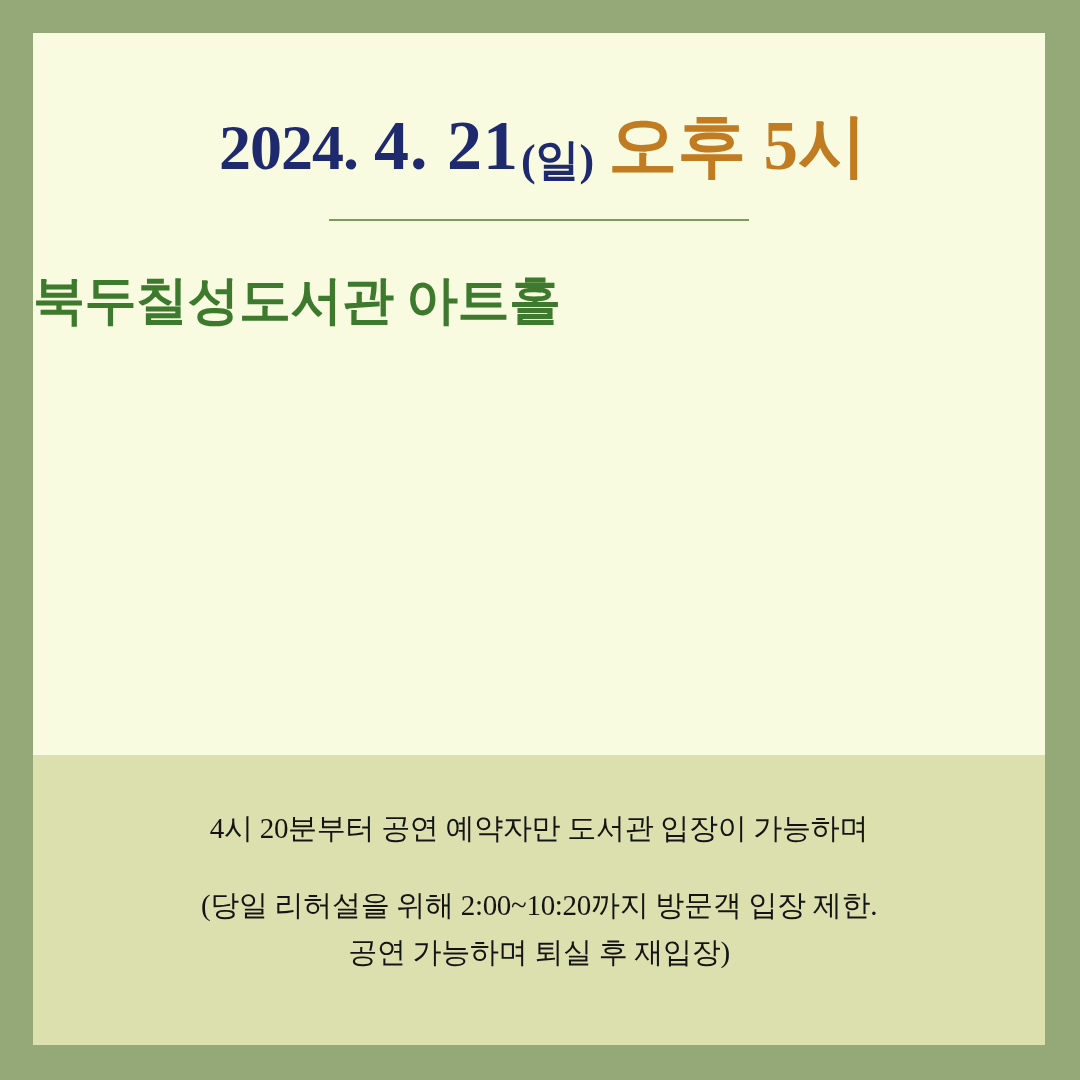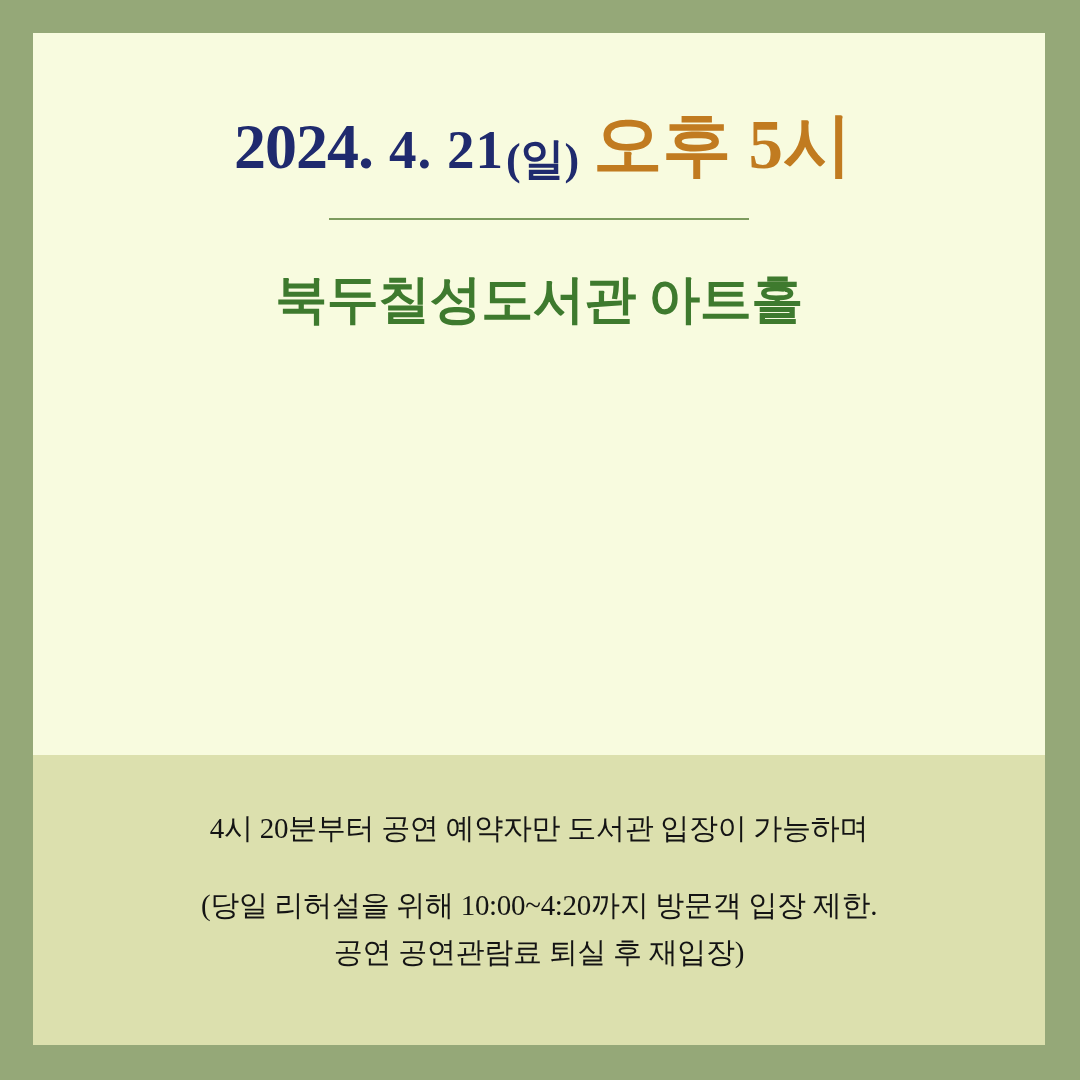--- a/index.html
+++ b/index.html
@@ -57,21 +57,21 @@
     padding-left: 8px;
   }
   .date-year {
     color: #1f2a6e;
     font-size: 64px;
     font-weight: 700;
     letter-spacing: -1px;
   }
   .date-md {
     color: #1f2a6e;
-    font-size: 55px;
+    font-size: 70px;
     font-weight: 700;
     margin-left: 16px;
     letter-spacing: 1px;
   }
   .date-day {
     color: #1f2a6e;
     font-size: 44px;
     font-weight: 700;
     margin-left: 2px;
     position: relative;
@@ -106,21 +106,21 @@
     margin-top: 38px;
   }
   .divider {
     width: 420px;
     height: 2px;
     background: #7d9b5e;
   }
 
   
   .venue-block {
-    text-align: center;
+    text-align: left;
     margin-top: 42px;
   }
   .venue-line {
     color: #3e7a2e;
     font-size: 52px;
     font-weight: 700;
     line-height: 1.48;
     white-space: nowrap;
     letter-spacing: -0.5px;
   }
@@ -168,19 +168,19 @@
         <div class="venue-line">북두칠성도서관 아트홀</div>
       </div>
 
     </div>
 
     <div class="footer-band">
       <div class="footer-para">
         <div>4시 20분부터 공연 예약자만 도서관 입장이 가능하며</div>
       </div>
       <div class="footer-para second">
-        <div>(당일 리허설을 위해 10:00~4:20까지 방문객 입장 제한.</div>
-        <div>공연 공연관람료 퇴실 후 재입장)</div>
+        <div>(당일 리허설을 위해 2:00~10:20까지 방문객 입장 제한.</div>
+        <div>공연 가능하며 퇴실 후 재입장)</div>
       </div>
     </div>
 
   </div>
 </div>
 
 </body></html>

